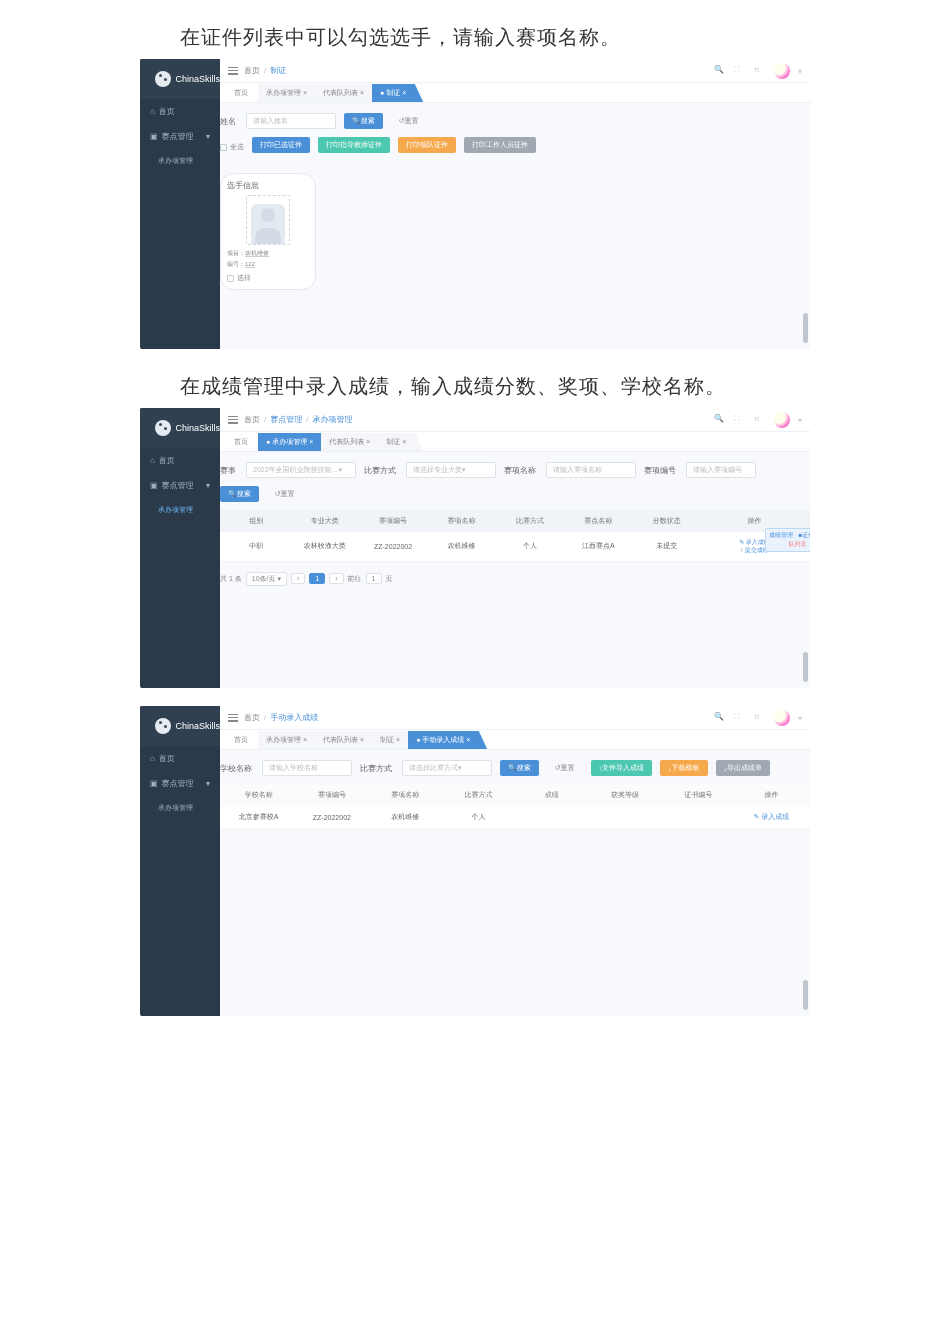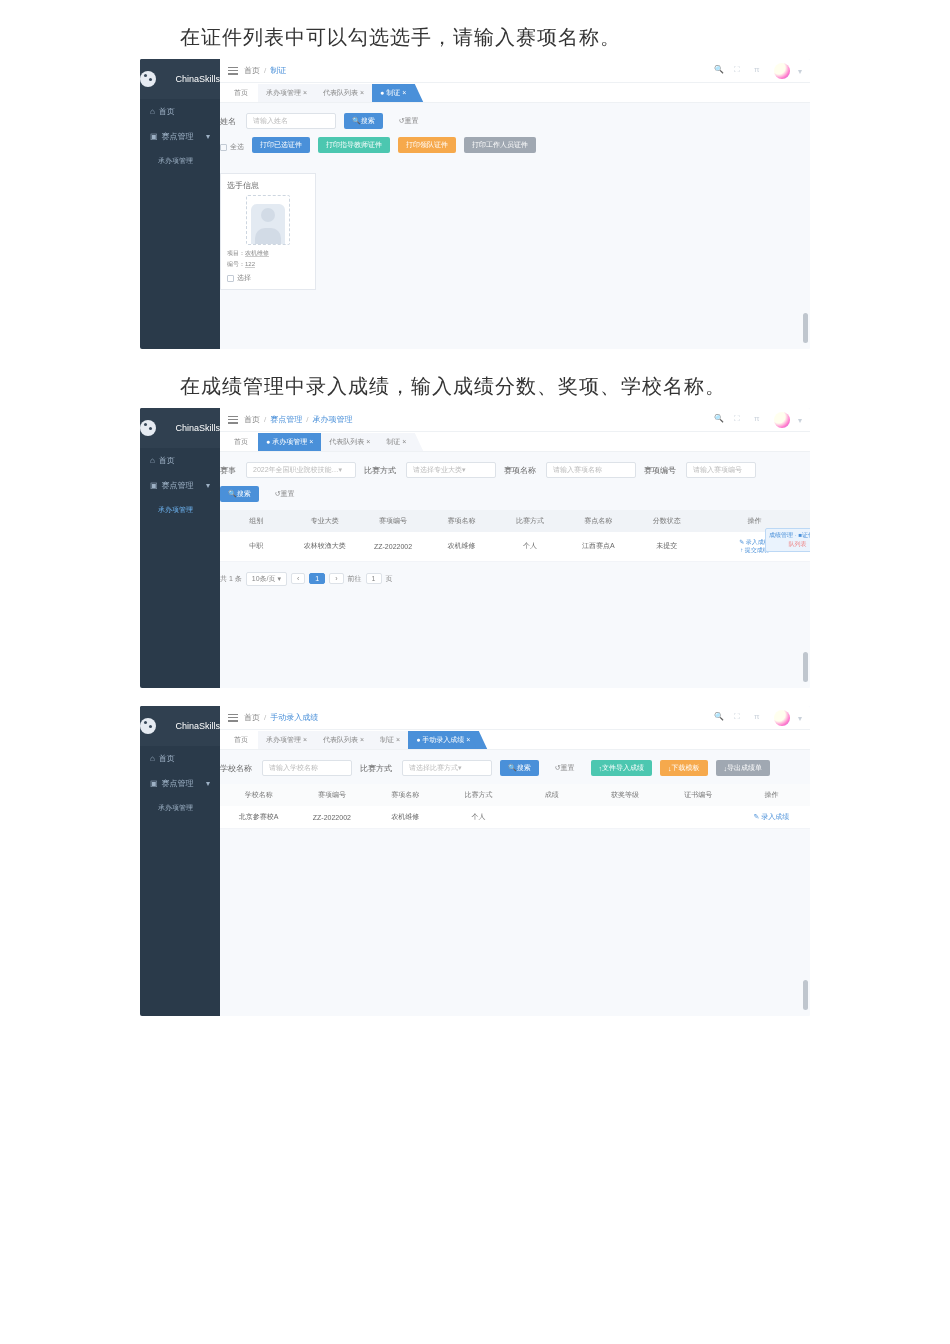--- a/index.html
+++ b/index.html
@@ -2,21 +2,21 @@
 <html><head>
 <meta charset="utf-8">
 <style>
 * { margin: 0; padding: 0; box-sizing: border-box; }
 body { font-family: "Microsoft YaHei", sans-serif; background: #fff; width: 950px; margin: 0 auto; font-size: 10px; }
 .caption { font-size: 20px; color: #333; margin: 24px 0 8px 180px; letter-spacing: 1px; }
 .screen { margin: 0 140px 0 140px; background: #f4f7fb; height: 290px; position: relative; display: flex; border-radius: 2px; overflow: hidden; }
 .screen.s2 { height: 280px; }
 .screen.s3 { height: 310px; margin-top: 18px; }
 .sidebar { width: 80px; background: #2a3a4a; color: #b6c9dc; display: flex; flex-direction: column; }
-.logo-box { background: #304050; height: 40px; display: flex; align-items: center; justify-content: space-between; gap: 4px; }
+.logo-box { background: #304050; height: 40px; display: flex; align-items: center; justify-content: flex-end; gap: 4px; }
 .logo-dot { width: 16px; height: 16px; border-radius: 50%; background: #e6ebf2; position: relative; }
 .logo-dot::before, .logo-dot::after { content: ''; position: absolute; width: 3px; height: 3px; background: #3a4a5a; border-radius: 50%; }
 .logo-dot::before { top: 3px; left: 4px; }
 .logo-dot::after { top: 7px; left: 9px; }
 .logo-text { color: #fff; font-size: 9px; font-weight: 500; }
 .side-item { font-size: 8px; padding: 7px 10px; display: flex; align-items: center; gap: 4px; color: #9db1c5; }
 .side-item.sub { padding-left: 18px; font-size: 7px; }
 .side-item.active { color: #6eb5f3; }
 .main { flex: 1; background: #f7f9fc; display: flex; flex-direction: column; position: relative; }
 .topbar { height: 24px; background: #fff; display: flex; align-items: center; padding: 0 8px; font-size: 8px; color: #888; border-bottom: 1px solid #eef1f4; }
@@ -38,21 +38,21 @@
 .input { border: 1px solid #dde2e8; background: #fff; border-radius: 2px; height: 16px; font-size: 7px; padding: 0 6px; color: #bbb; display: inline-flex; align-items: center; }
 .input.w80 { width: 70px; }
 .input.w90 { width: 90px; }
 .input.w110 { width: 110px; }
 .btn { height: 16px; padding: 0 8px; border-radius: 2px; font-size: 7px; display: inline-flex; align-items: center; color: #fff; cursor: pointer; }
 .btn-primary { background: #4a90d9; }
 .btn-text { color: #888; background: transparent; }
 .btn-green { background: #4cc7b0; }
 .btn-orange { background: #f6a94c; }
 .btn-gray { background: #a0a8b2; }
-.card { background: #fff; width: 96px; border: 1px solid #e4e8ee; border-radius: 0; padding: 6px; font-size: 7px; color: #666; margin-top: 20px; }
+.card { background: #fff; width: 96px; border: 1px solid #e4e8ee; border-radius: 14px; padding: 6px; font-size: 7px; color: #666; margin-top: 20px; }
 .card-title { font-size: 8px; margin-bottom: 4px; }
 .card-photo { width: 44px; height: 50px; margin: 2px auto 4px; border: 1px dashed #cdd6e0; border-radius: 2px; display: flex; align-items: flex-end; justify-content: center; }
 .avatar-sil { width: 34px; height: 40px; background: #e3eaf2; border-radius: 6px 6px 0 0; position: relative; }
 .avatar-sil::before { content: ''; position: absolute; top: 4px; left: 10px; width: 14px; height: 14px; background: #d2dbe6; border-radius: 50%; }
 .avatar-sil::after { content: ''; position: absolute; bottom: 0; left: 4px; right: 4px; height: 16px; background: #d2dbe6; border-radius: 10px 10px 0 0; }
 .card-line { font-size: 6px; color: #888; margin: 2px 0; }
 .card-line .val { text-decoration: underline; text-decoration-color: #ccc; }
 .card-checkbox { font-size: 7px; color: #888; margin-top: 4px; }
 .chk { display: inline-block; width: 7px; height: 7px; border: 1px solid #c2cad4; border-radius: 1px; vertical-align: middle; margin-right: 3px; }
 .scrollbar-thumb { position: absolute; right: 2px; width: 5px; height: 30px; background: #bfc6ce; border-radius: 3px; }

